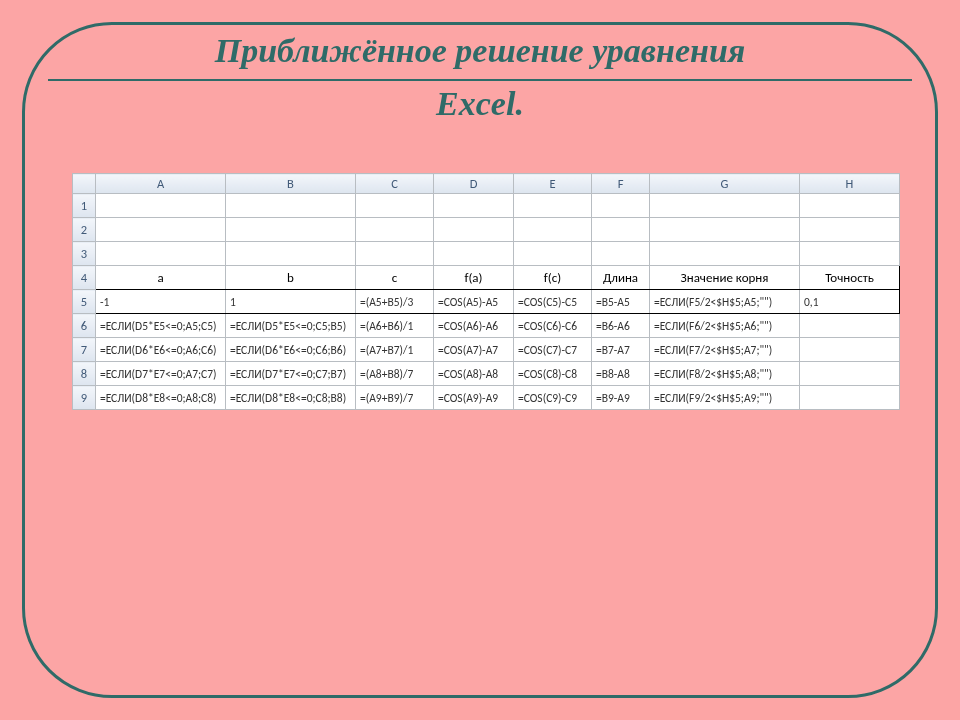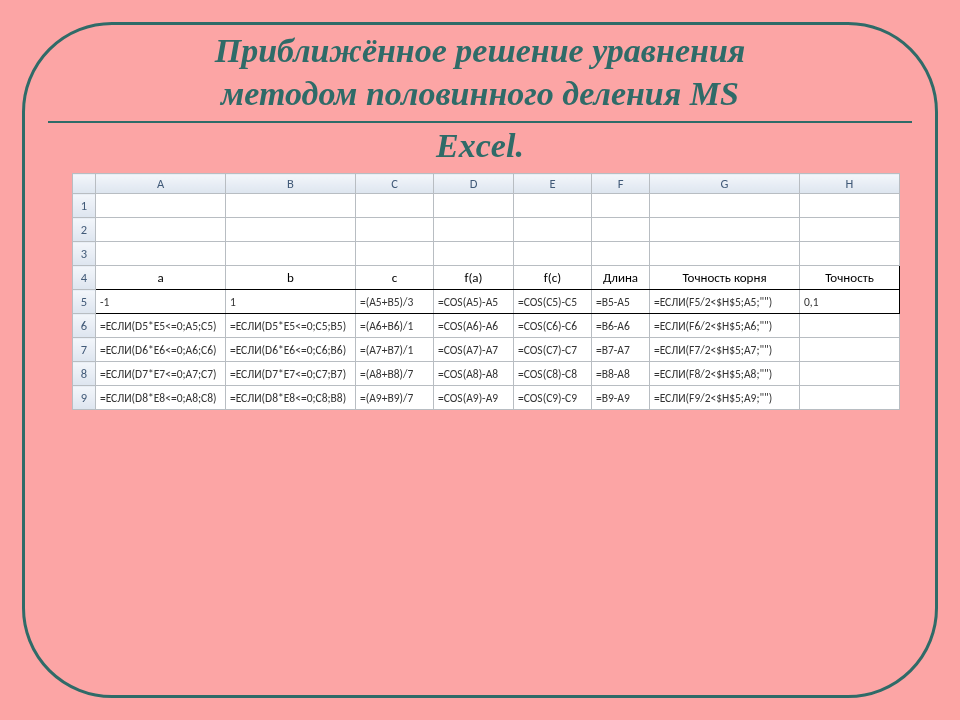--- a/index.html
+++ b/index.html
@@ -124,21 +124,20 @@
   col.cG { width: 150px; }
   col.cH { width: 100px; }
 </style>
 </head>
 <body>
 <div class="slide">
   <div class="frame"></div>
 
   <div class="title">
     <span>Приближённое решение уравнения</span>
-    <span class="line2">методом половинного деления  MS</span>
     <hr>
     <span class="line3">Excel.</span>
   </div>
 
   <div class="excel-wrap">
     <table class="excel">
       <colgroup>
         <col class="c0">
           <col class="cA">
           <col class="cB">
@@ -198,21 +197,21 @@
             <td></td>
           </tr>
           <tr class="labels">
             <th class="rowhdr">4</th>
             <td>a</td>
             <td>b</td>
             <td>c</td>
             <td>f(a)</td>
             <td>f(c)</td>
             <td>Длина</td>
-            <td>Точность корня</td>
+            <td>Значение корня</td>
             <td>Точность</td>
           </tr>
           <tr class="row5 formula">
             <th class="rowhdr">5</th>
             <td>-1</td>
             <td>1</td>
             <td>=(A5+B5)/3</td>
             <td>=COS(A5)-A5</td>
             <td>=COS(C5)-C5</td>
             <td>=B5-A5</td>

